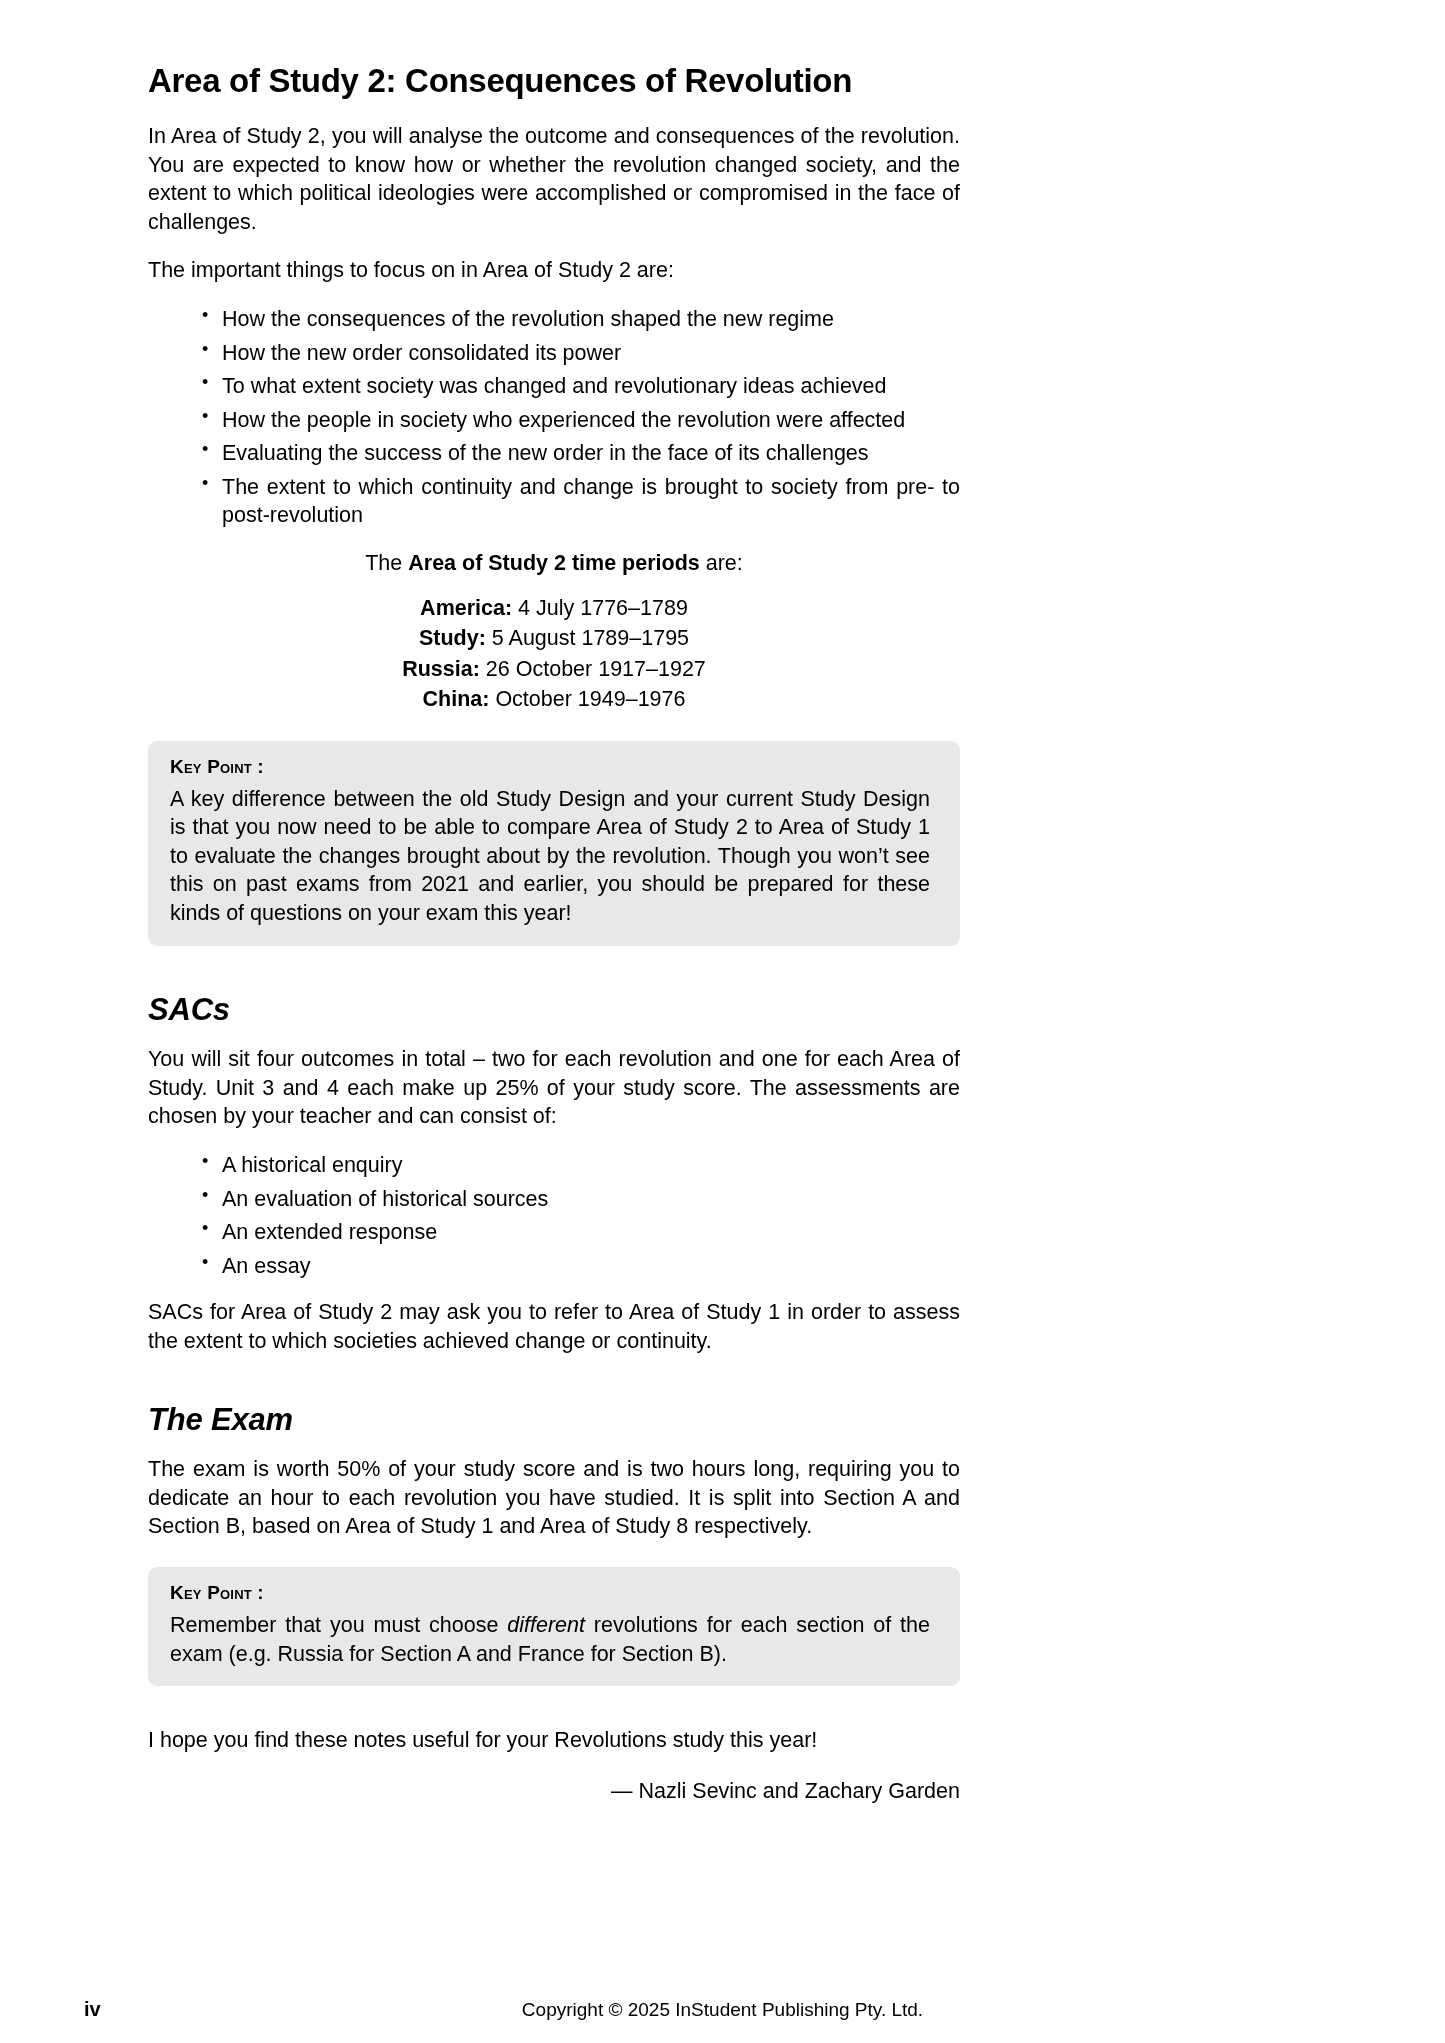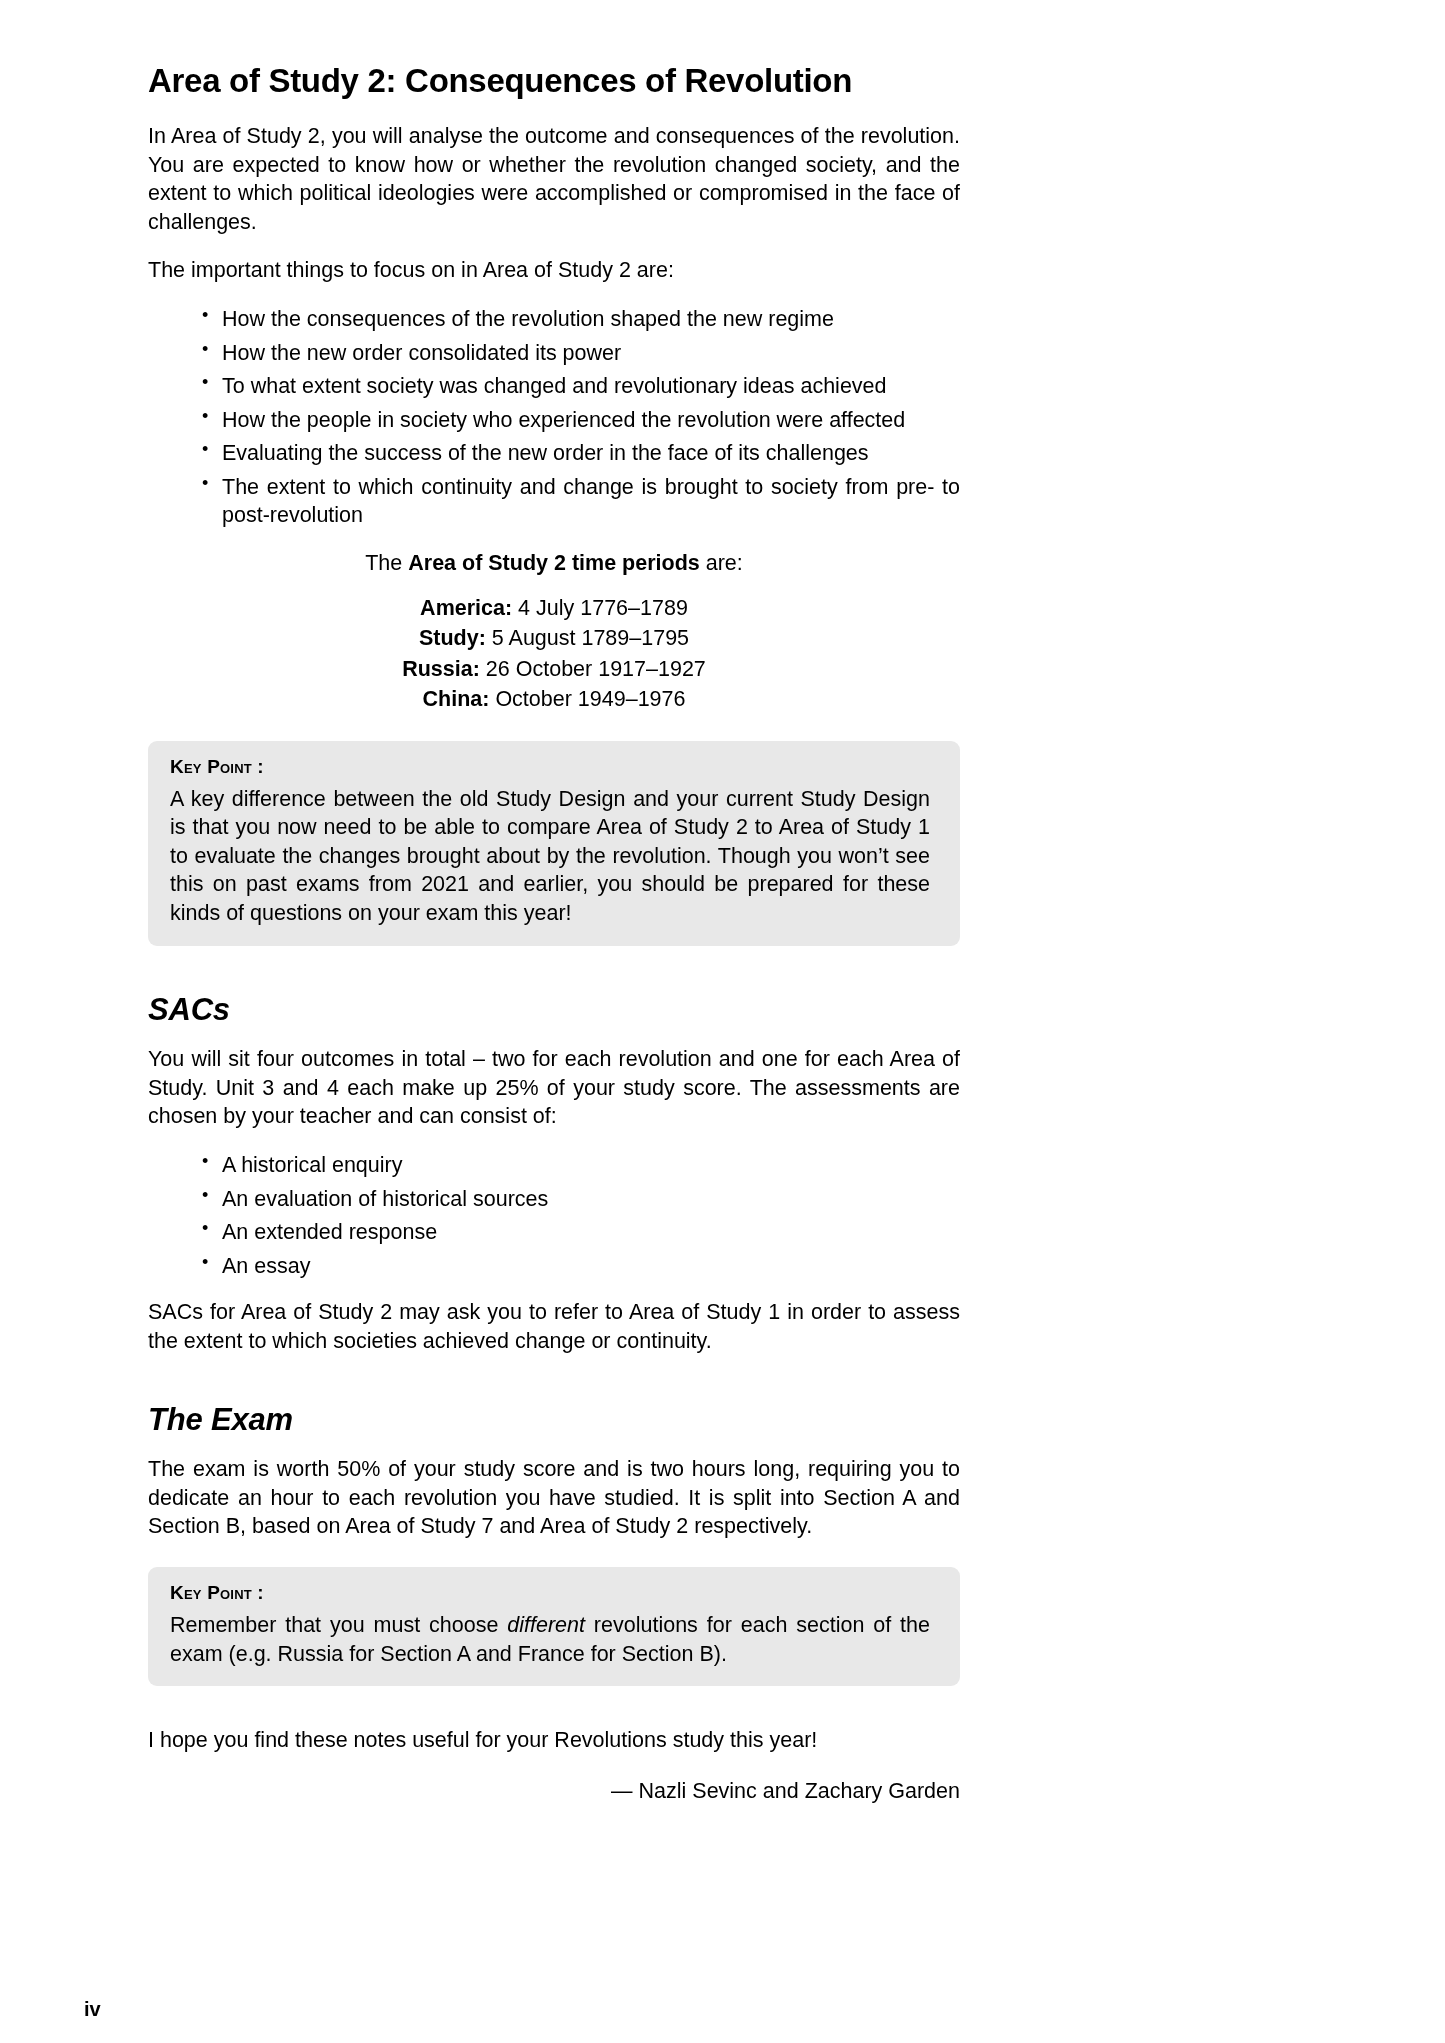--- a/index.html
+++ b/index.html
@@ -191,30 +191,31 @@
       <li class="nojust">A historical enquiry</li>
       <li class="nojust">An evaluation of historical sources</li>
       <li class="nojust">An extended response</li>
       <li class="nojust">An essay</li>
     </ul>
 
     <p class="para">SACs for Area of Study 2 may ask you to refer to Area of Study 1 in order to assess the extent to which societies achieved change or continuity.</p>
 
     <h2 class="section-title">The Exam</h2>
 
-    <p class="para">The exam is worth 50% of your study score and is two hours long, requiring you to dedicate an hour to each revolution you have studied. It is split into Section A and Section B, based on Area of Study 7 and Area of Study 2 respectively.</p>
+    <p class="para">The exam is worth 50% of your study score and is two hours long, requiring you to dedicate an hour to each revolution you have studied. It is split into Section A and Section B, based on Area of Study 1 and Area of Study 8 respectively.</p>
 
     <div class="keypoint">
       <div class="kp-label">Key Point :</div>
       <div class="kp-body"><span>Remember that you must choose </span><i>different</i><span> revolutions for each section of the exam (e.g. Russia for Section A and France for Section B).</span></div>
     </div>
 
     <p class="closing">I hope you find these notes useful for your Revolutions study this year!</p>
 
     <p class="signature">— Nazli Sevinc and Zachary Garden</p>
 
   </div>
 
   <div class="footer">
     <div class="page-num">iv</div>
+    <div class="copyright">Copyright © 2025 InStudent Publishing Pty. Ltd.</div>
   </div>
 
 </div>
 
 </body></html>

